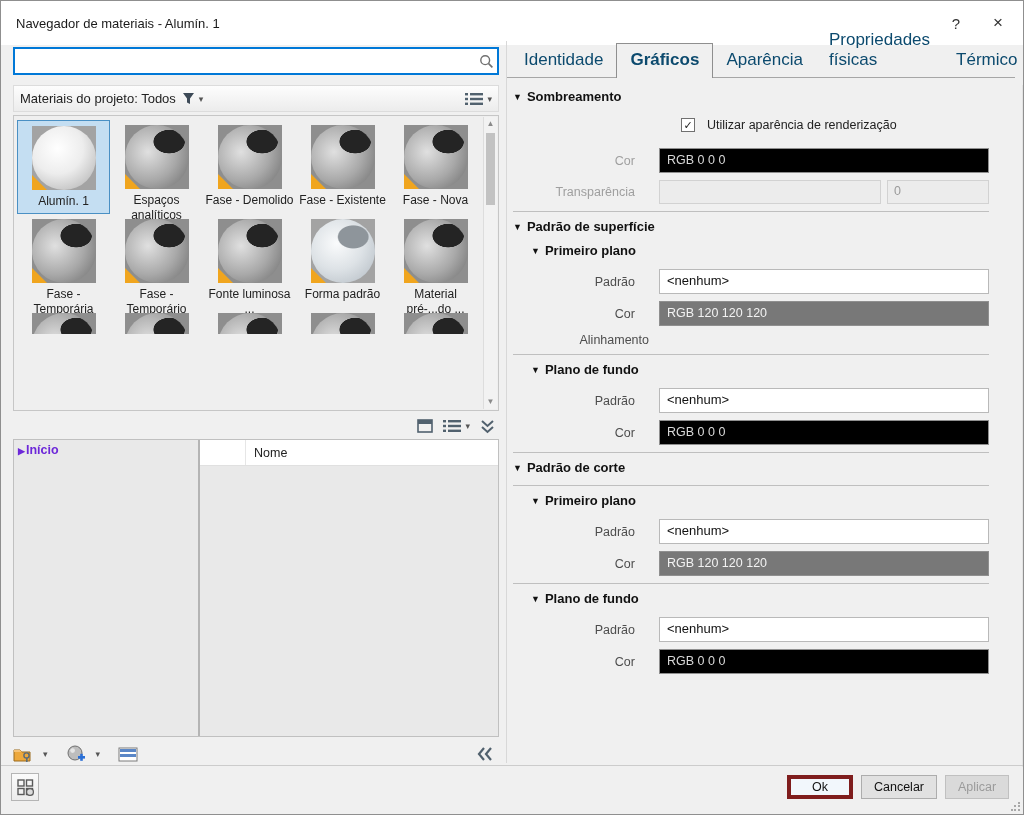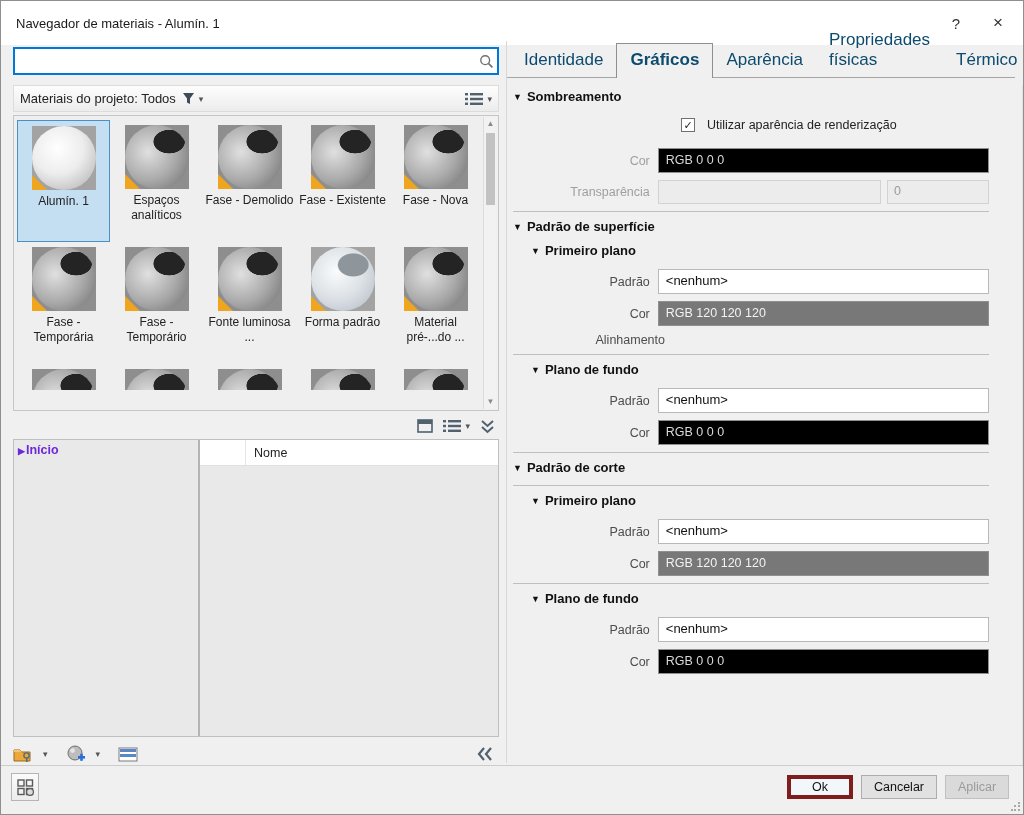--- a/index.html
+++ b/index.html
@@ -22,21 +22,21 @@
   .search-ic { width:22px; display:flex; justify-content:center; }
   .projbar { position:absolute; left:2px; top:40px; width:486px; height:27px; background:linear-gradient(#fdfdfd,#ececec); border:1px solid #dcdcdc; display:flex; align-items:center; padding:0 6px; }
   .projbar-label { font-size:13px; color:#222; }
   .funnel { margin-left:6px; }
   .caret { font-size:9px; color:#555; margin-left:4px; }
   .projbar-right { margin-left:auto; display:flex; align-items:center; }
 
   
   .grid-wrap { position:absolute; left:2px; top:70px; width:486px; height:296px; border:1px solid #c6c6c6; background:#efefef; overflow:hidden; }
   .grid { position:absolute; left:3px; top:4px; width:468px; display:flex; flex-wrap:wrap; }
-  .thumb-cell { width:93px; height:122px; display:flex; flex-direction:column; align-items:center; padding-top:5px; }
+  .thumb-cell { width:93px; height:94px; display:flex; flex-direction:column; align-items:center; padding-top:5px; }
   .thumb-cell.selected { background:#c4def2; border:1px solid #4a90c4; }
   .thumb-cell--cut { height:26px; overflow:hidden; }
   .tile { position:relative; width:64px; height:64px; background:#8e8e8e; overflow:hidden; flex:none; }
   .tile--light { background:#a3a3a3; }
   .ball { position:absolute; inset:0; border-radius:50%;
     background: radial-gradient(16px 12px at 69% 26%, #242424 96%, rgba(0,0,0,0)),
                 radial-gradient(circle at 36% 42%, #e0e0e0, #a9a9a9 52%, #6c6c6c 98%); }
   .ball--white { background: radial-gradient(circle at 40% 35%, #ffffff, #ededed 45%, #b9b9b9 88%, #a5a5a5); }
   .ball--glass { background: radial-gradient(16px 12px at 66% 28%, #8e959b 92%, rgba(0,0,0,0)),
                 radial-gradient(circle at 40% 38%, #fafbfc, #dde2e6 48%, #b7bfc6 92%); }
@@ -70,21 +70,21 @@
   .right { position:absolute; left:506px; top:44px; width:508px; height:718px; }
   .tabbar { display:flex; align-items:flex-end; height:33px; border-bottom:1px solid #a6a6a6; padding-left:4px; }
   .tab { padding:6px 13px 7px; font-size:17px; color:#0c4a6e; cursor:default; }
   .tab.active { font-weight:bold; background:#f0f0f0; border:1px solid #8f8f8f; border-bottom:none; margin-bottom:-1px; padding-bottom:8px; position:relative; }
   .props { padding:6px 26px 0 6px; }
   .sec-h { display:flex; align-items:center; font-size:13px; font-weight:bold; color:#111; padding:5px 0 4px; }
   .sec-h .arrow { font-size:9px; margin-right:5px; }
   .sub-h { padding-left:18px; }
   .sep { height:1px; background:#bfbfbf; margin:6px 0 2px; }
   .prow { display:flex; align-items:center; margin:7px 0; }
-  .plabel { width:160px; text-align:right; padding-right:8px; font-size:12.5px; color:#4d4d4d; }
+  .plabel { width:160px; text-align:right; padding-right:24px; font-size:12.5px; color:#4d4d4d; }
   .plabel.dis { color:#9f9f9f; }
   .pfield { width:368px; display:flex; align-items:center; }
   .combo { flex:1; height:25px; background:#fff; border:1px solid #b9b9b9; font-size:13px; color:#111; padding:3px 7px; }
   .swatch { flex:1; height:25px; border:1px solid #8f8f8f; font-size:12.5px; padding:4px 7px; color:#d8d8d8; }
   .swatch.on-gray { color:#f2f2f2; }
   .slider-dis { flex:1; height:24px; background:#ececec; border:1px solid #d2d2d2; margin-right:6px; }
   .valbox-dis { width:102px; height:24px; background:#ececec; border:1px solid #d2d2d2; font-size:12.5px; color:#9a9a9a; padding:3px 6px; }
   .chkrow { display:flex; align-items:center; margin:10px 0 16px 168px; }
   .chk { width:14px; height:14px; background:#fff; border:1px solid #707070; display:flex; align-items:center; justify-content:center; font-size:11px; color:#1a1a1a; }
   .chk-label { font-size:12.5px; color:#222; margin-left:12px; }

